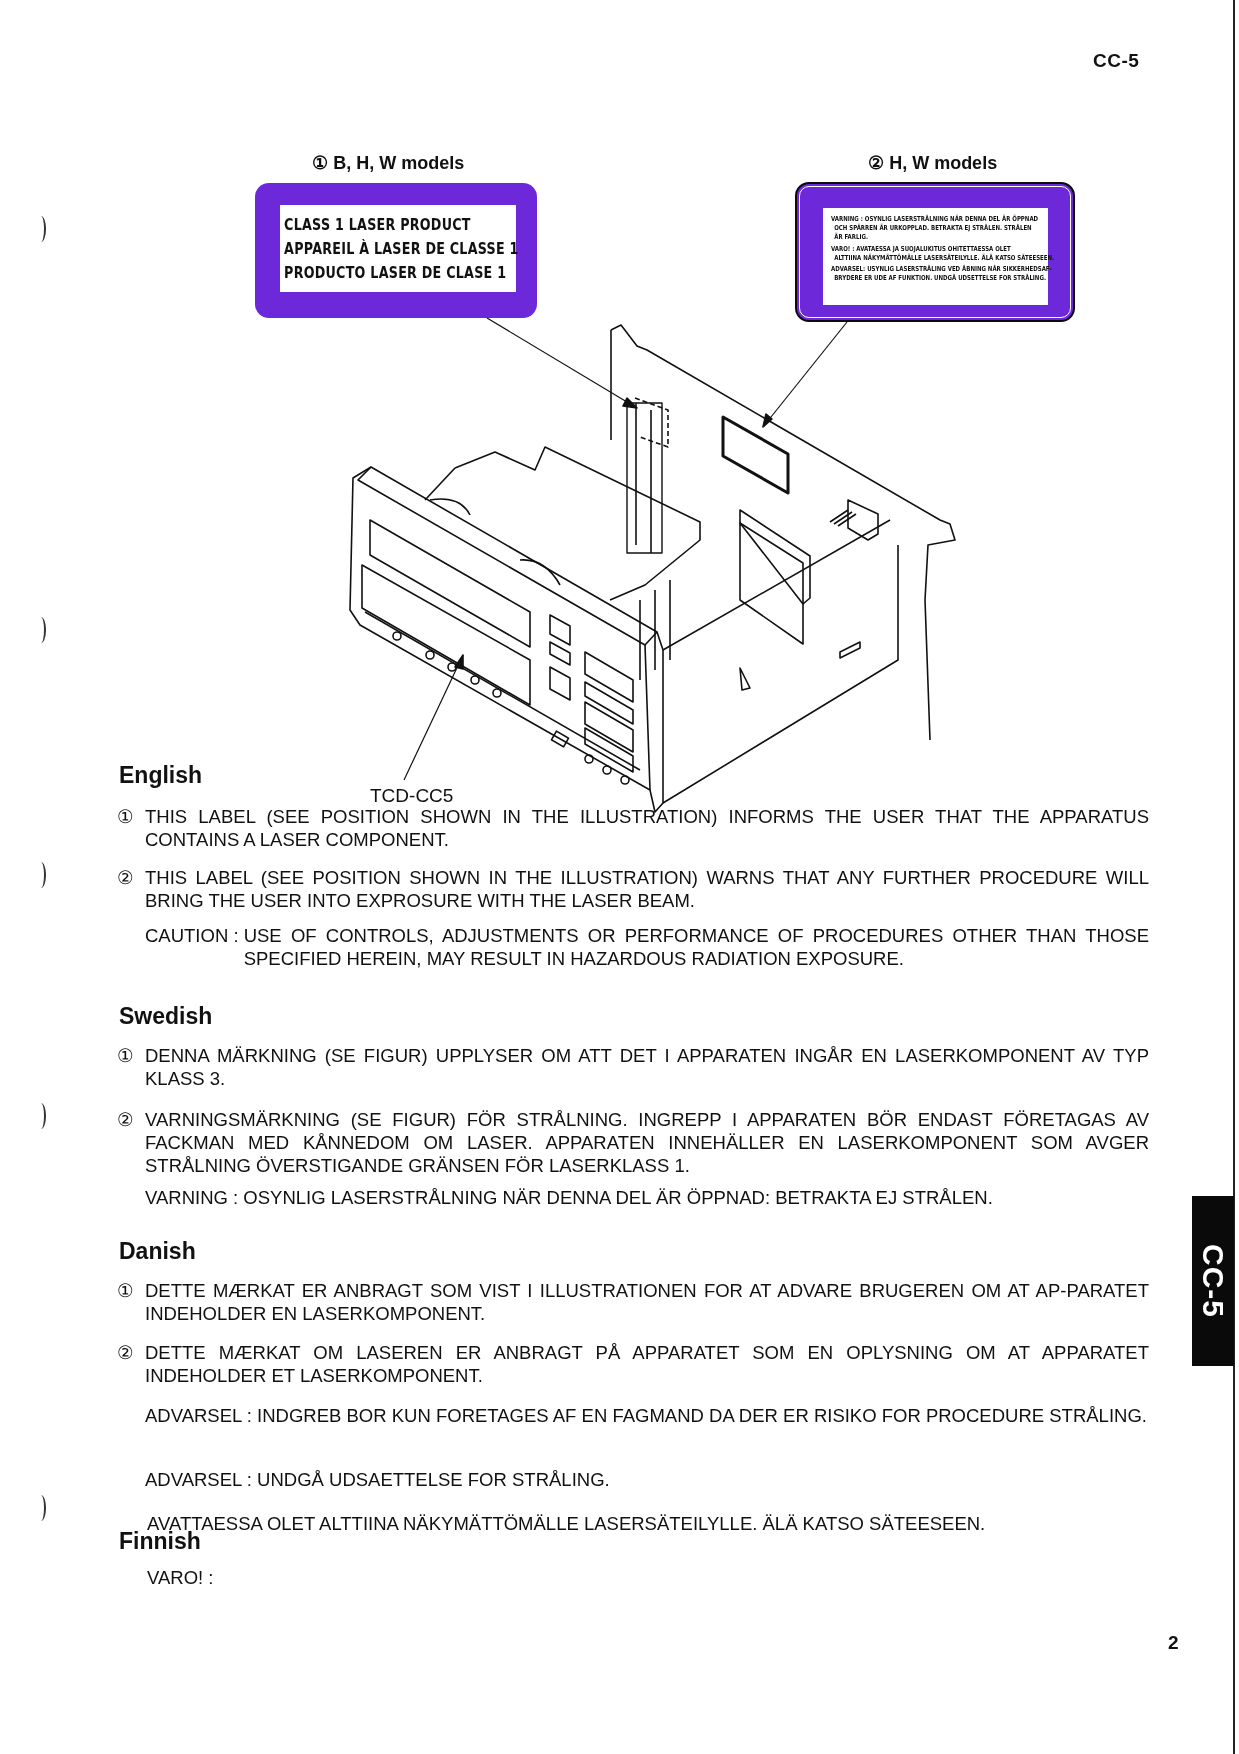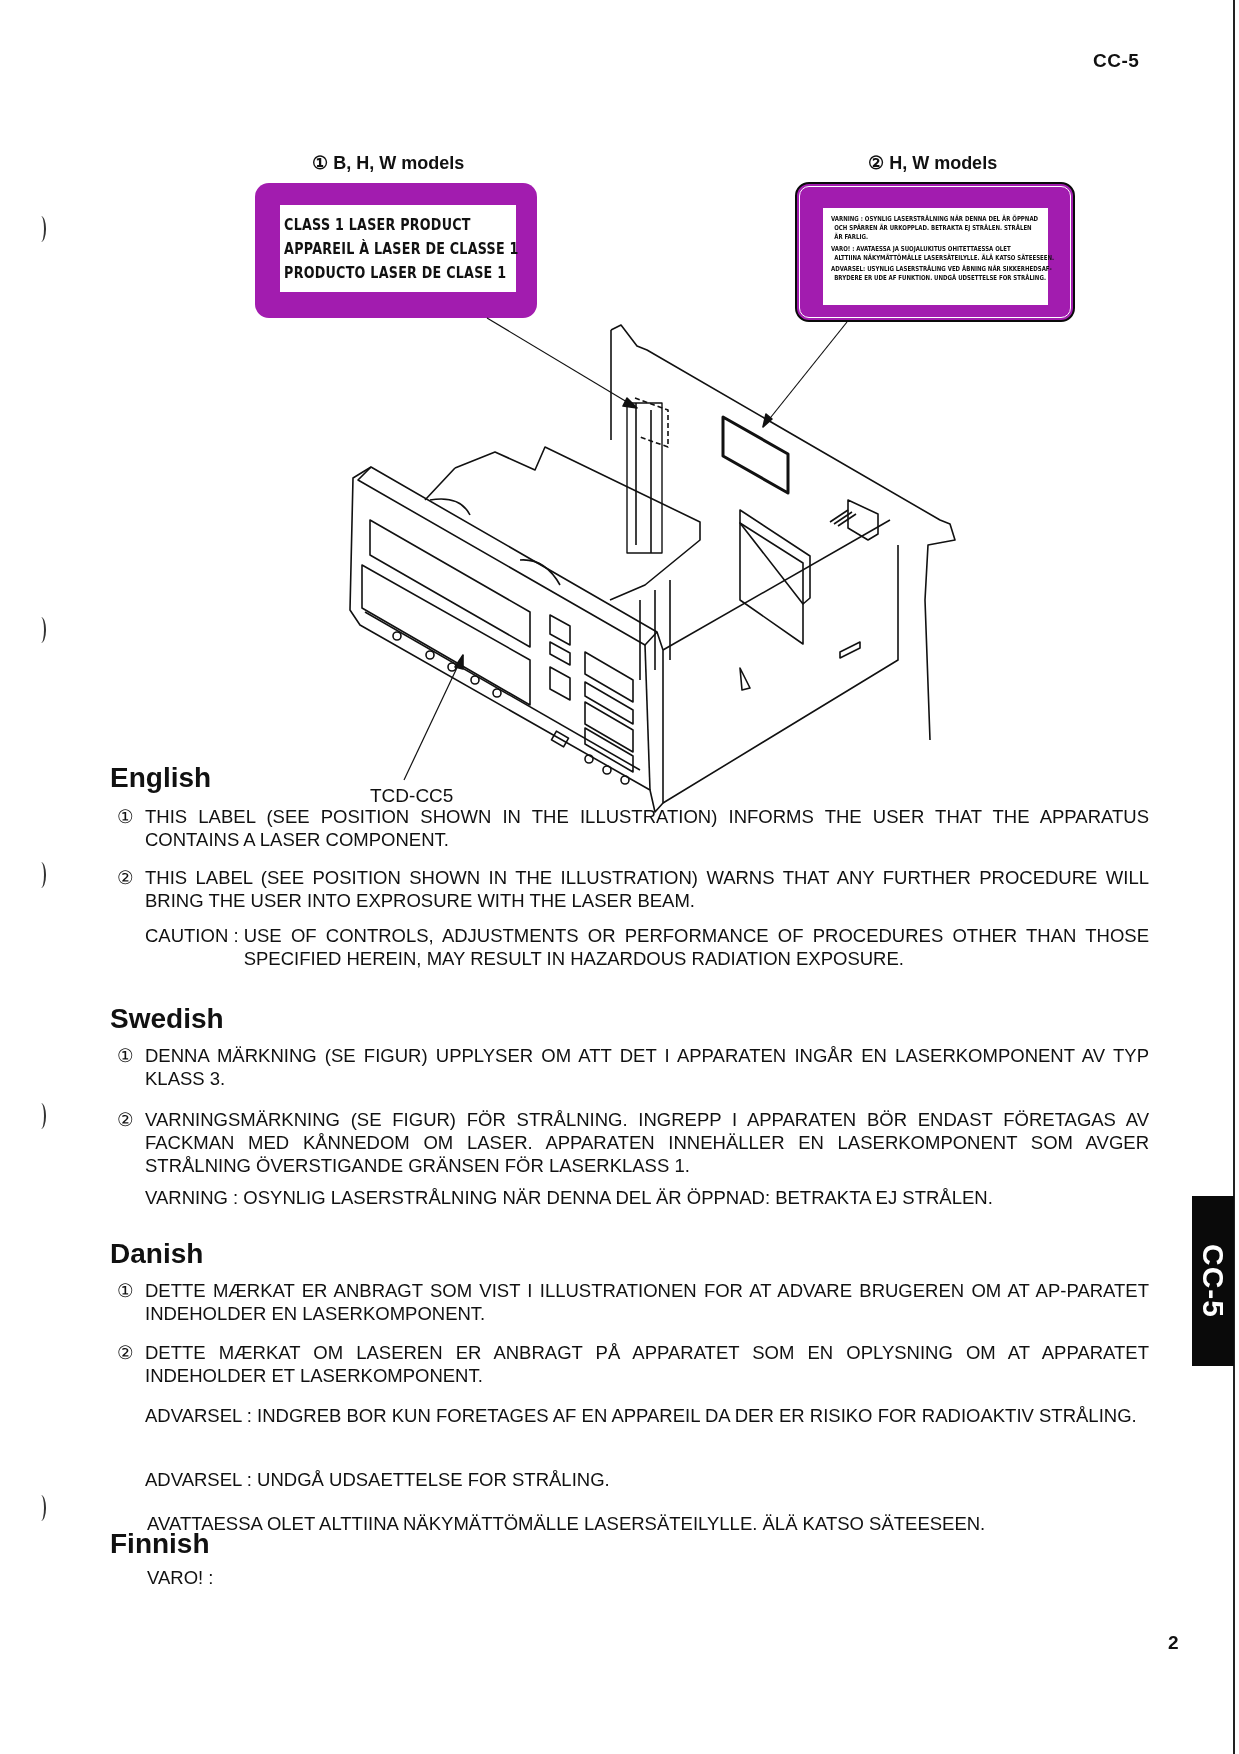--- a/index.html
+++ b/index.html
@@ -16,39 +16,39 @@
       display: flex; align-items: center; justify-content: center;
     }
     .side-tab span {
       color: #fff; font-weight: bold; font-size: 30px; letter-spacing: 1px;
       transform: rotate(90deg); white-space: nowrap; display: inline-block;
     }
     .binding-mark { width: 8px; height: 26px; border-right: 2px solid #333; border-radius: 0 50% 50% 0; }
 
     .model-caption { font-weight: bold; font-size: 18px; white-space: nowrap; }
     .label-box {
-      background: #a21caf; border-radius: 14px; box-sizing: border-box;
+      background: #6d28d9; border-radius: 14px; box-sizing: border-box;
     }
     .label-inner {
       position: absolute; background: #fff; box-sizing: border-box;
     }
     .label1-text {
       font-family: "DejaVu Sans", sans-serif; font-weight: bold; font-size: 15.5px;
       line-height: 24px; letter-spacing: 0.3px; transform: scaleX(0.82); transform-origin: left top;
       white-space: nowrap; padding: 8px 0 0 5px;
     }
     .label2-text {
       font-family: "DejaVu Sans", sans-serif; font-weight: bold; font-size: 6.8px;
       line-height: 9.2px; transform: scaleX(0.8); transform-origin: left top; white-space: nowrap;
       padding: 7px 0 0 10px;
     }
     .label2-text .row { margin-bottom: 2px; }
     .label2-text .cont { padding-left: 4px; }
 
-    .lang-heading { left: 110px; font-weight: bold; font-size: 28px; }
+    .lang-heading { left: 119px; font-weight: bold; font-size: 23px; }
     .para {
       position: absolute; left: 117px; width: 1032px; font-size: 18.5px; line-height: 23px;
       text-align: justify; text-align-last: left;
     }
     .para .num { position: absolute; left: 0; top: 0; }
     .para .body { margin-left: 28px; display: block; }
     .note {
       position: absolute; left: 145px; width: 1004px; font-size: 18.5px; line-height: 23px;
       display: flex;
     }
@@ -205,21 +205,21 @@
 <div class="para" style="top:1279px;">
   <span class="num">①</span>
   <span class="body">DETTE MÆRKAT ER ANBRAGT SOM VIST I ILLUSTRATIONEN FOR AT ADVARE BRUGEREN OM AT AP-PARATET INDEHOLDER EN LASERKOMPONENT.</span>
 </div>
 <div class="para" style="top:1341px;">
   <span class="num">②</span>
   <span class="body">DETTE MÆRKAT OM LASEREN ER ANBRAGT PÅ APPARATET SOM EN OPLYSNING OM AT APPARATET INDEHOLDER ET LASERKOMPONENT.</span>
 </div>
 <div class="note" style="top:1404px;">
   <span class="key">ADVARSEL : </span>
-  <span class="val">INDGREB BOR KUN FORETAGES AF EN APPAREIL DA DER ER RISIKO FOR RADIOAKTIV STRÅLING.</span>
+  <span class="val">INDGREB BOR KUN FORETAGES AF EN FAGMAND DA DER ER RISIKO FOR PROCEDURE STRÅLING.</span>
 </div>
 <div class="note" style="top:1468px;">
   <span class="key">ADVARSEL : </span>
   <span class="val">
     <span style="display:block;">UNDGÅ UDSAETTELSE FOR STRÅLING.</span>
   </span>
 </div>
 
 <div class="abs lang-heading" style="top:1528px;">Finnish</div>
 <div class="plain" style="top:1566px;">VARO! :</div>

